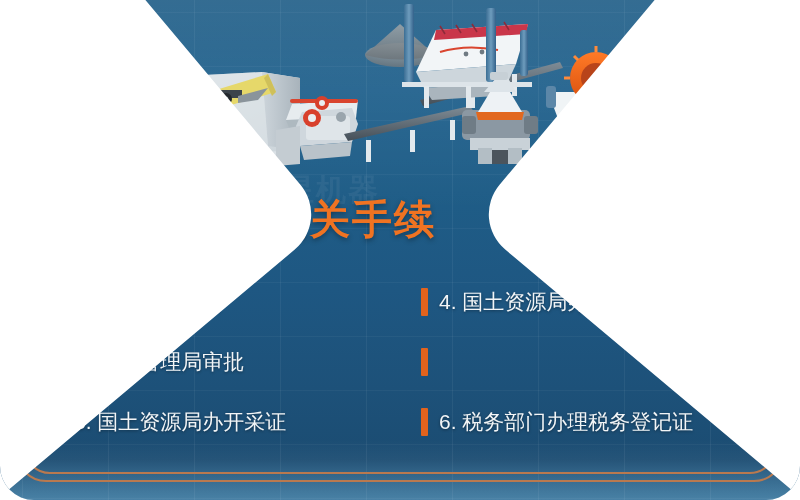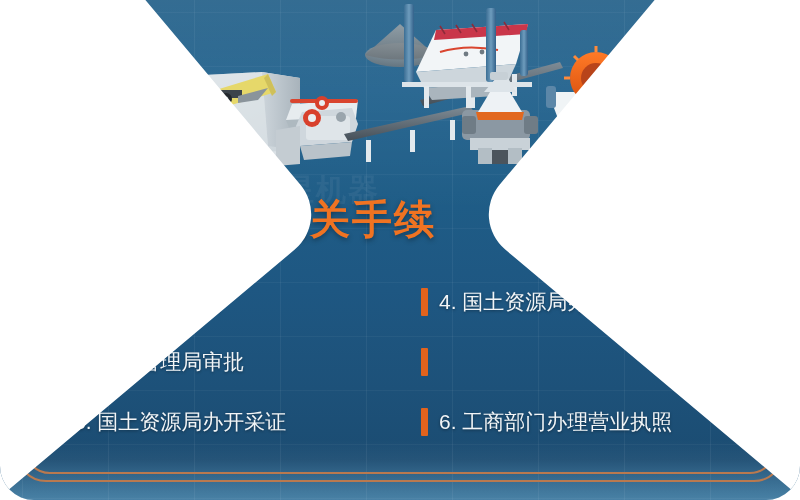--- a/index.html
+++ b/index.html
@@ -314,21 +314,21 @@
         <span class="bar"></span>
       </div>
 
       <div class="li">
         <span class="bar"></span>
         <span class="txt"><span>3.</span>&nbsp;<span>国土资源局办开采证</span></span>
       </div>
 
       <div class="li">
         <span class="bar"></span>
-        <span class="txt"><span>6.</span>&nbsp;<span>工商部门办理营业执照</span></span>
+        <span class="txt"><span>6.</span>&nbsp;<span>税务部门办理税务登记证</span></span>
       </div>
 
     </div>
 
     <div class="wedge wedge-tl"></div>
     <div class="wedge wedge-tr"></div>
   </div>
 
 </div>
 

